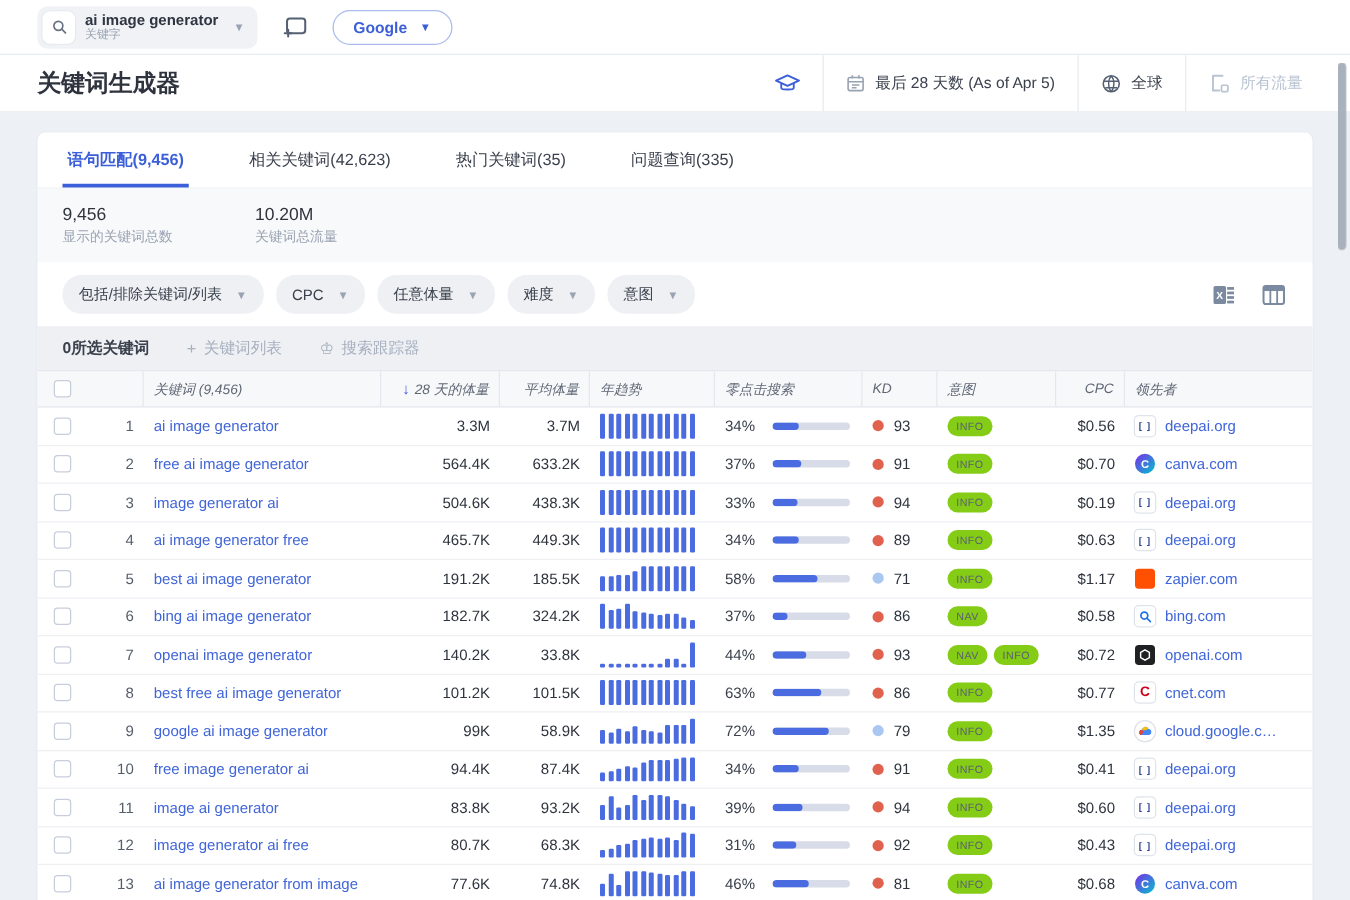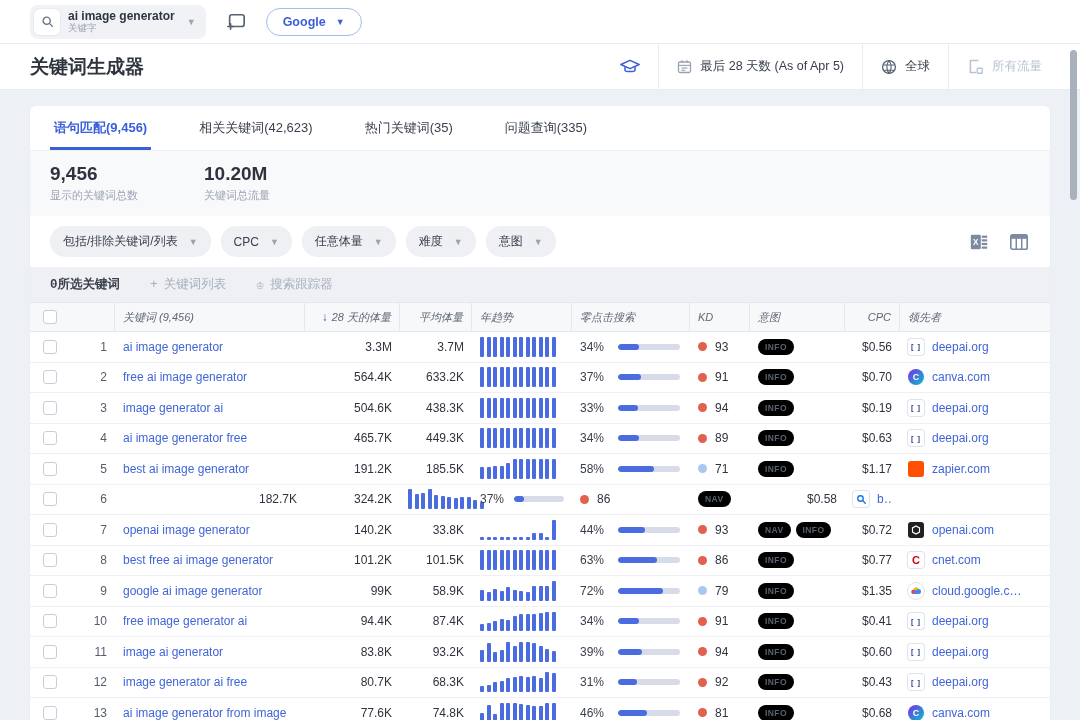--- a/index.html
+++ b/index.html
@@ -38,34 +38,34 @@
   .card { background:#fff; border-radius:6px 6px 0 0; box-shadow:0 1px 2px rgba(40,50,80,.06); overflow:hidden; }
 
   
   .tabs { display:flex; padding:0 20px; border-bottom:1px solid #eef1f5; }
   .tab { font-size:13px; padding:13px 4px 10px; margin-right:44px; color:#3a404c;
     cursor:pointer; border-bottom:3px solid transparent; white-space:nowrap; }
   .tab.active { color:#3b5ed9; font-weight:700; border-bottom-color:#3b5ed9;text-align:right; }
 
   
   .stats { background:#f8f9fb; padding:12px 20px 13px; display:flex; gap:66px; }
-  .stat-value { font-size:19px; font-weight:700; color:#2e333d; }
+  .stat-value { font-size:14px; font-weight:400; color:#2e333d; }
   .stat-label { font-size:11px; color:#9aa3b2; margin-top:3px; }
 
   
   .filterbar { display:flex; align-items:center; padding:10px 20px; background:#fff;gap:24px; }
   .chips { display:flex; gap:10px; }
   .chip { display:inline-flex; align-items:center; gap:7px; background:#eef0f4; border-radius:15px;
     font-size:12px; color:#3a404c; padding:7px 13px; cursor:pointer; white-space:nowrap; }
   .export-icons { margin-left:auto; display:flex; gap:18px; }
   .exp-icon { width:22px; height:22px; cursor:pointer; display:flex; align-items:center; justify-content:center; }
 
   
   .selectionbar { background:#eef0f4; display:flex; align-items:center; gap:30px;
-    padding:9px 20px; font-size:12.5px;font-family:Liberation Mono, monospace; }
+    padding:9px 20px; font-size:12.5px; }
   .sel-count { font-weight:700; color:#3a404c; }
   .sel-action { color:#a7b0bf; display:flex; align-items:center; gap:6px; cursor:default; }
   .sel-action .ico { font-size:13px; }
 
   
   .thead, .trow { display:grid;
     grid-template-columns:40px 45px 190px 95px 72px 100px 118px 60px 95px 55px 1fr; align-items:center; }
   .thead { background:#f7f8fa; border-top:1px solid #e4e8ee; border-bottom:1px solid #e4e8ee;
     height:30px; font-size:11px; color:#5f6775; }
   .thead > div { padding:0 8px; height:100%; display:flex; align-items:center;font-style:italic; }
@@ -91,21 +91,21 @@
   .ztrack { width:62px; height:6px; background:#d7dce8; border-radius:3px; overflow:hidden; }
   .zfill { height:100%; background:#4a6ce0; border-radius:3px; }
 
   .kd { gap:8px; }
   .kd .dot { width:9px; height:9px; border-radius:50%; display:inline-block; }
   .dot.high { background:#e0614e; }
   .dot.mid  { background:#a9c7f1; }
   .kdv { color:#2e333d; }
 
   .intents { gap:5px; }
-  .pill { background:#000000; color:#5a616e; font-size:8.5px; font-weight:700;
+  .pill { background:#84cc16; color:#5a616e; font-size:8.5px; font-weight:400;
     letter-spacing:.4px; padding:3px 7px; border-radius:9px; }
 
   .leader { gap:8px; overflow:hidden; }
   .fav { width:16px; height:16px; border-radius:3px; flex:0 0 16px;
     display:flex; align-items:center; justify-content:center; font-size:9px; font-weight:700; }
   .fav-deepai { background:#fff; box-shadow:0 0 0 1px #dfe3ea; color:#273c8e; font-size:7.5px; letter-spacing:1px; }
   .fav-canva { border-radius:50%; background:linear-gradient(135deg,#7d2ae8,#00c4cc); color:#fff; }
   .fav-zapier { background:#ff4f00; }
   .fav-bing { background:#fff; box-shadow:0 0 0 1px #dfe3ea; }
   .fav-openai { background:#202123; color:#fff; }
@@ -540,20 +540,23 @@
             <div class="leader">
               <span class="fav fav-zapier"></span>
               <a class="site">zapier.com</a>
             </div>
           </div>
           <div class="trow">
             <div class="cb-cell">
               <span class="cb-box"></span>
             </div>
             <div class="rownum">6</div>
+            <div>
+              <a class="kw">bing ai image generator</a>
+            </div>
             <div class="right">
               <span class="vol">182.7K</span>
             </div>
             <div class="right">
               <span class="vol">324.2K</span>
             </div>
             <div>
               <span class="trend">
                 <i style="height:20px"></i>
                 <i style="height:15px"></i>

